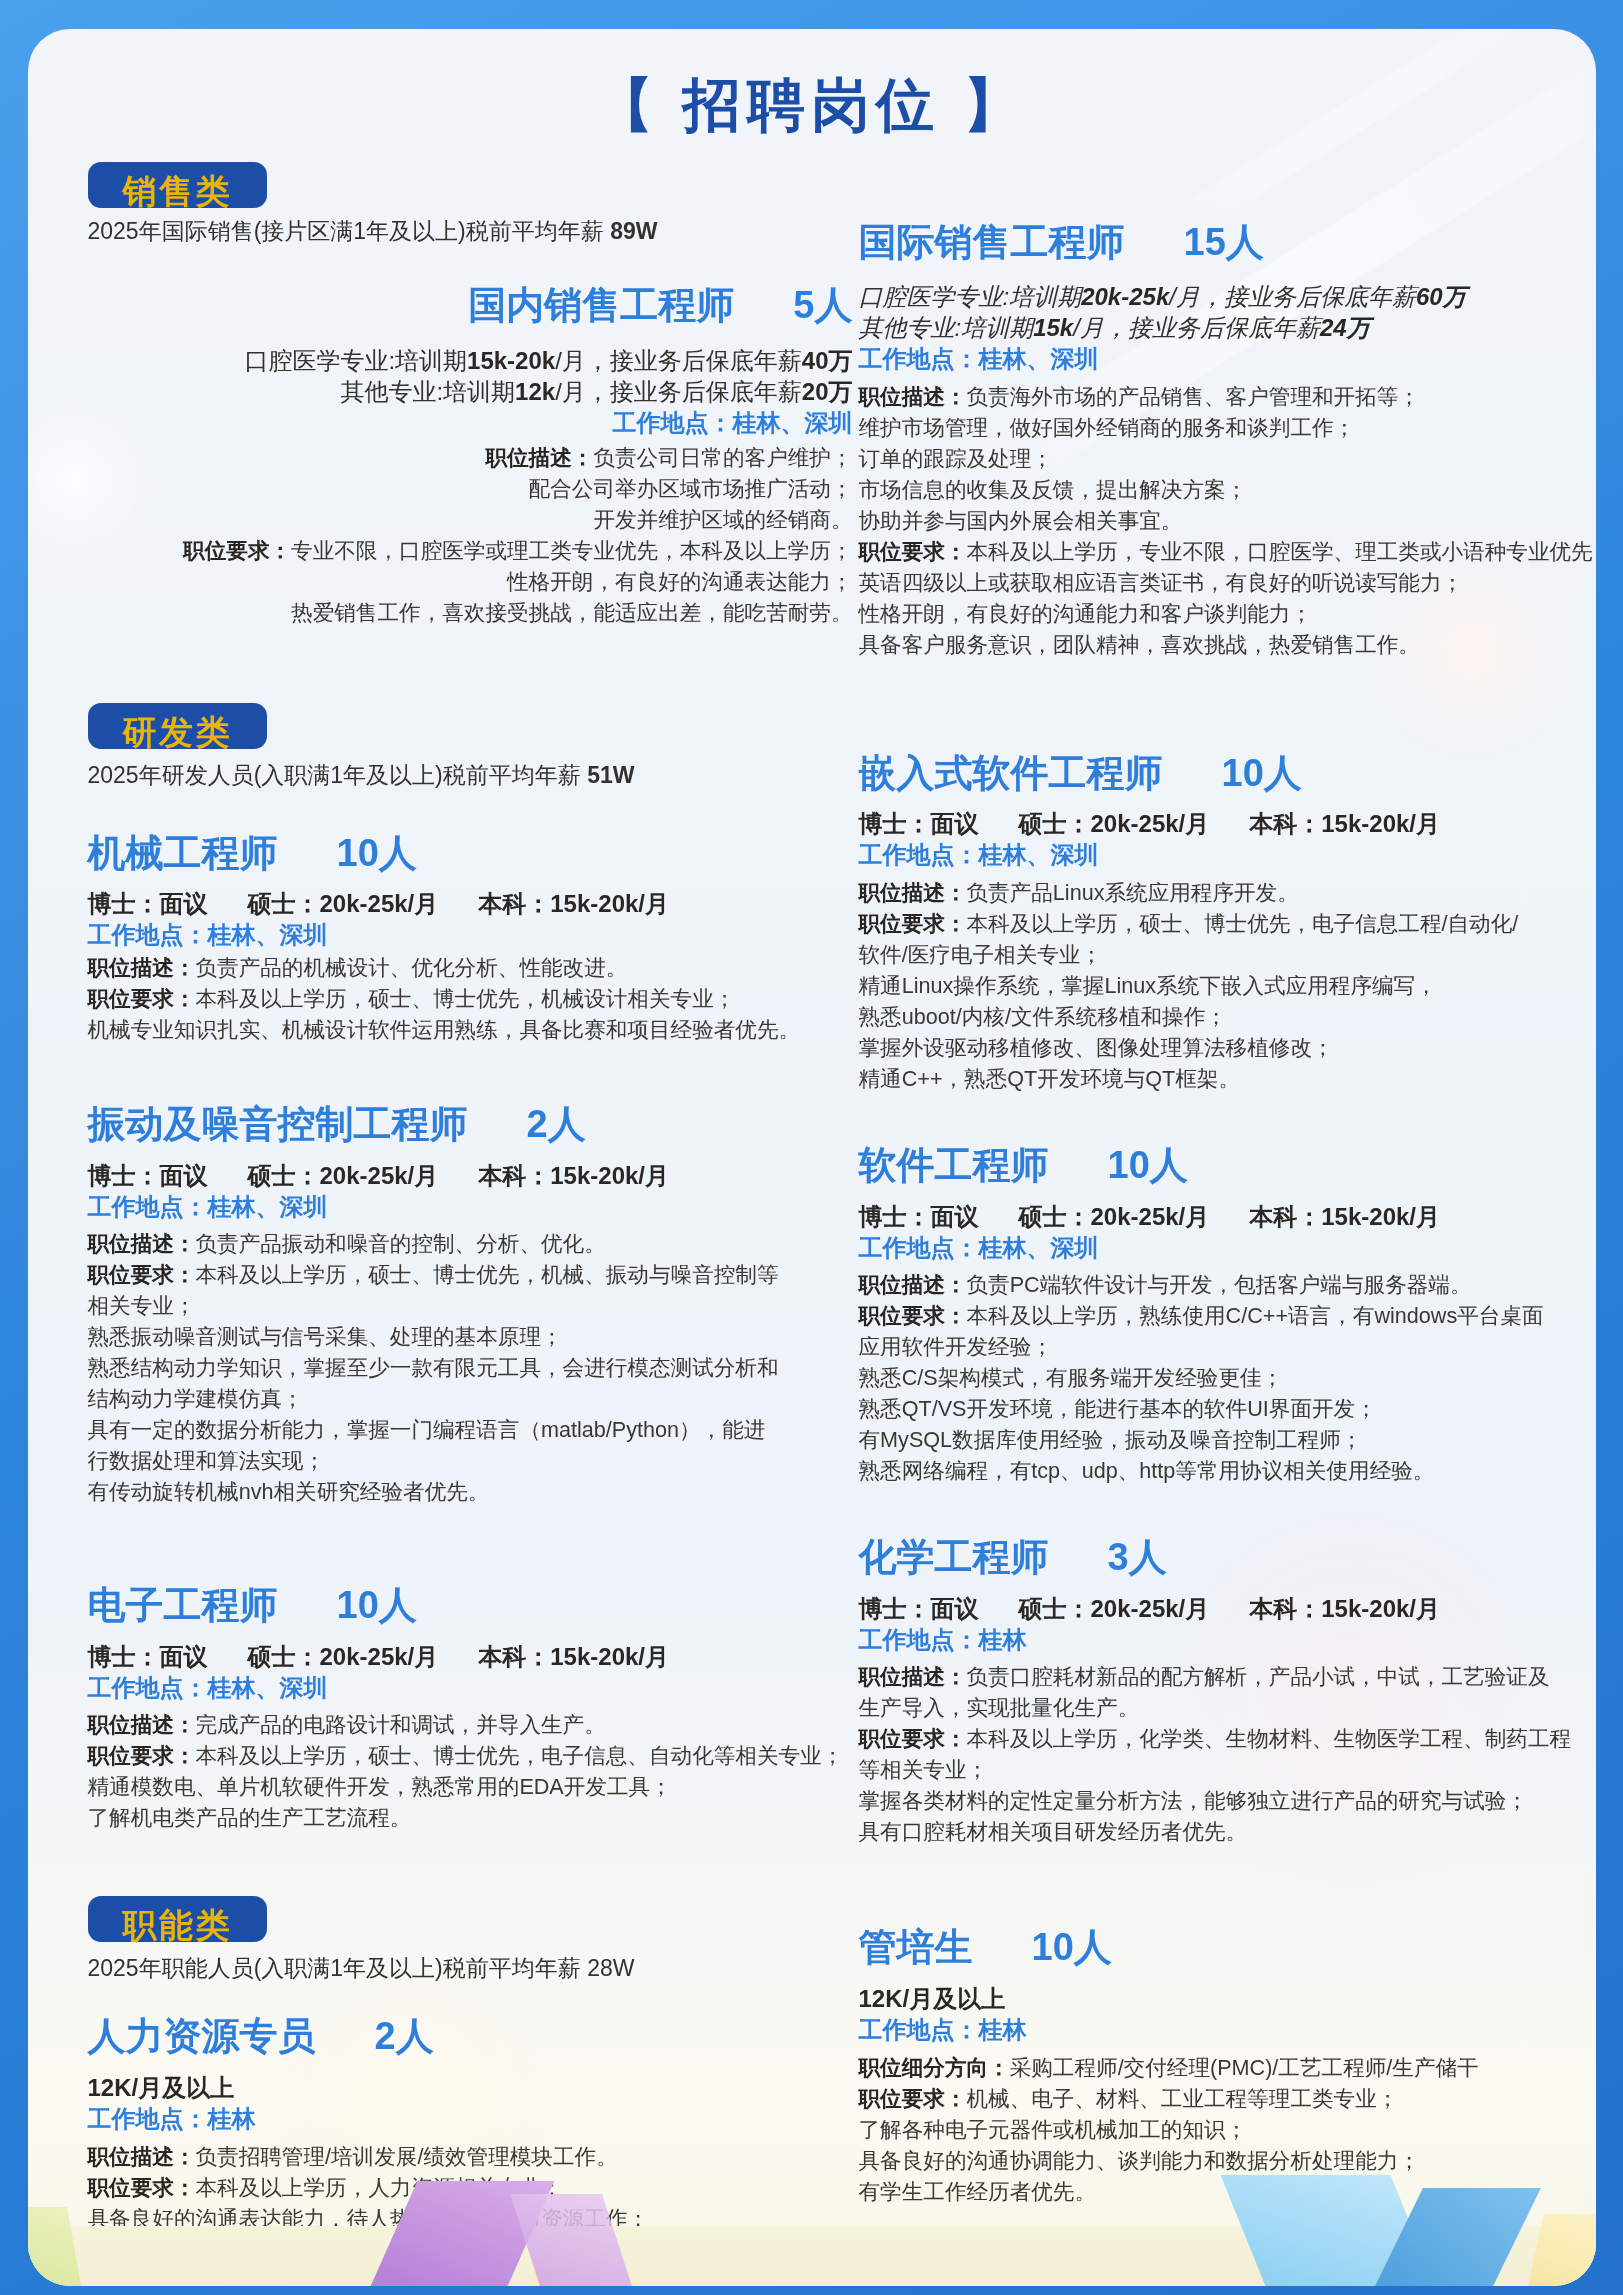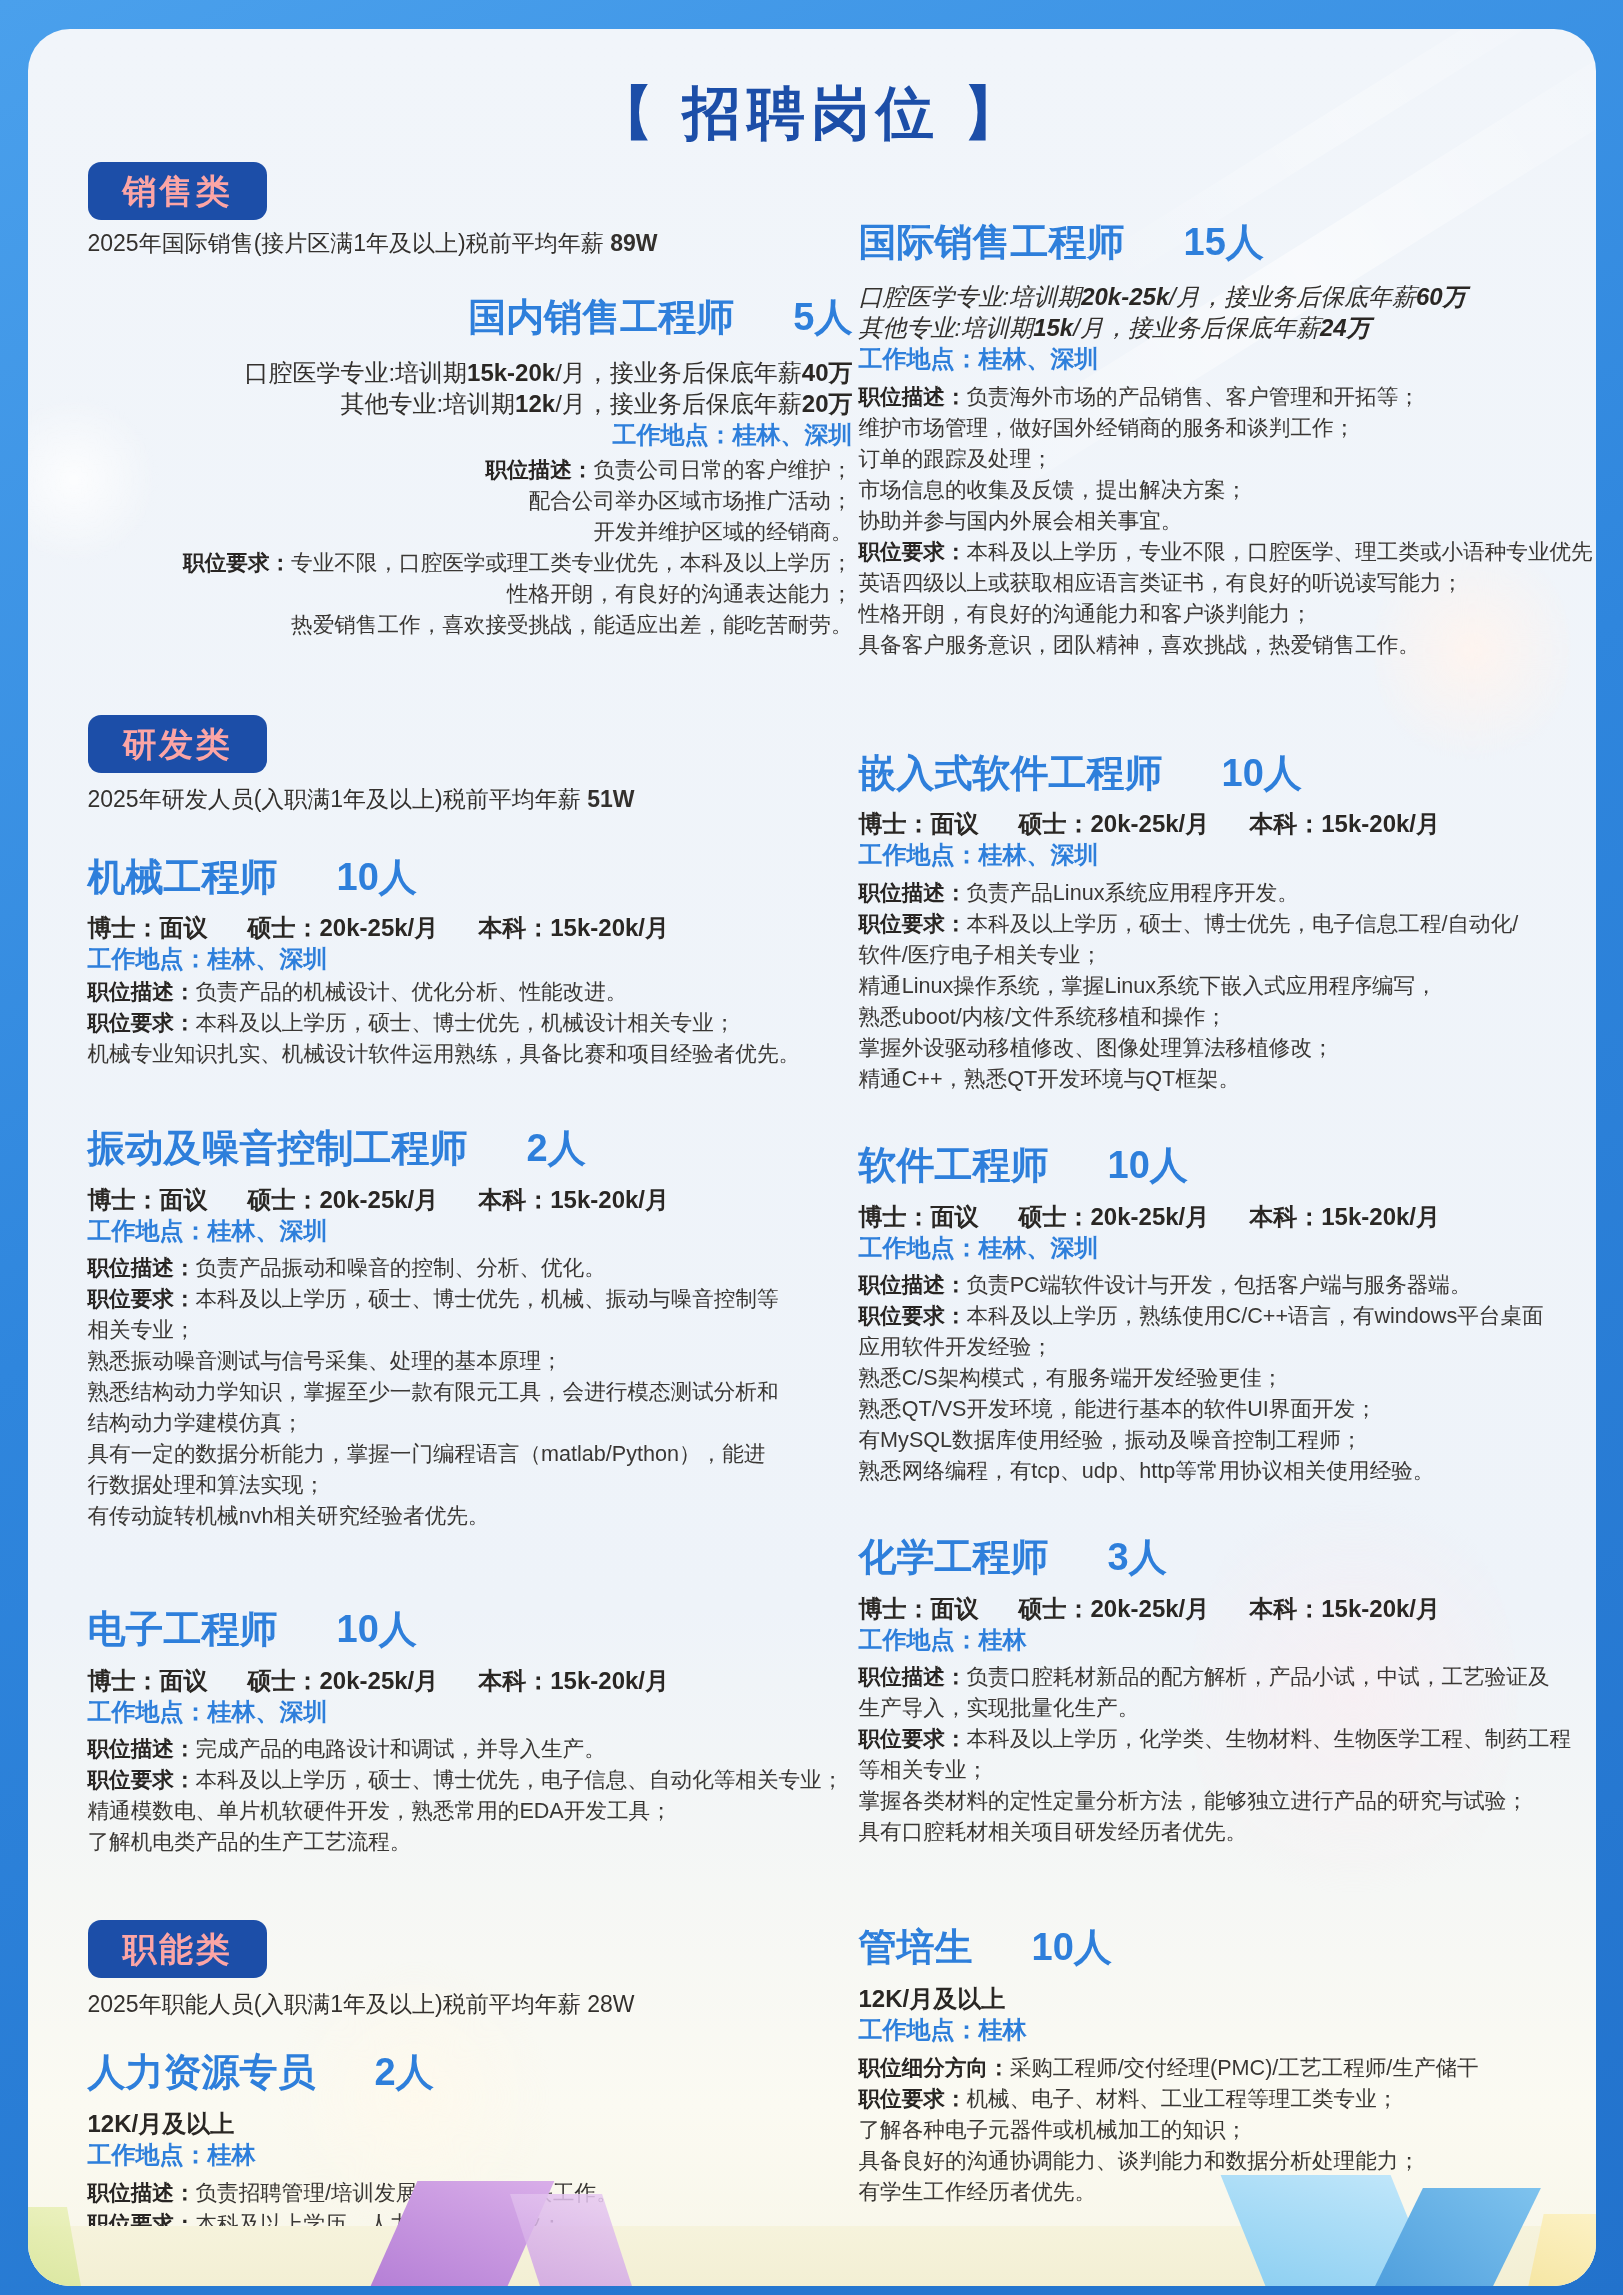--- a/index.html
+++ b/index.html
@@ -27,30 +27,30 @@
   .band .shape{position:absolute;bottom:0;}
   .shape.purple1{left:366px;width:137px;height:105px;background:linear-gradient(200deg,#d9aee9,#b57fd6);transform:skewX(-24deg);}
   .shape.purple2{left:497px;width:92px;height:92px;background:linear-gradient(200deg,#e6c8f0,#cfa3e4);transform:skewX(18deg);opacity:.85;}
   .shape.green1{left:-13px;width:59px;height:79px;background:linear-gradient(200deg,#e9f0b8,#d8e69a);transform:skewX(10deg);opacity:.9;}
   .shape.blue1{right:183px;width:170px;height:111px;background:linear-gradient(200deg,#bfe6fa,#8fd0f2);transform:skewX(22deg);}
   .shape.blue2{right:79px;width:118px;height:98px;background:linear-gradient(210deg,#7fc3ee,#4f9fdd);transform:skewX(-26deg);}
   .shape.yellow1{right:-19.6px;width:79px;height:72px;background:linear-gradient(200deg,#fdf3c9,#f6e6a4);transform:skewX(-12deg);}
 
   .page-title{
     position:absolute;left:0;right:0;top:34px;text-align:center;
-    font-size:58px;font-weight:800;color:#1c4ea8;letter-spacing:6.5px;margin:12px;
+    font-size:58px;font-weight:800;color:#1c4ea8;letter-spacing:6.5px;margin:4px;
   }
   .col{position:absolute;top:0;}
   .col.left{left:60px;width:765px;}
   .col.right{left:831px;width:762px;}
 
   .badge{
-    display:inline-block;background:#1c4ea8;color:#fca5a5;
+    display:inline-block;background:#1c4ea8;color:#eab308;
     font-size:34px;font-weight:800;letter-spacing:2.6px;
-    height:58px;line-height:58px;padding:0 35px;border-radius:13px;
+    height:46px;line-height:58px;padding:0 35px;border-radius:13px;
   }
   .rich .line{white-space:pre;}
   .intro .line{font-size:23px;line-height:31px;color:#33302d;font-weight:400;}
   .intro .line .b{font-weight:800;}
   .job-head{margin:0;white-space:nowrap;}
   .job-head .jt,.job-head .jc{font-size:38px;font-weight:800;color:#2e7fdb;}
   .job-head .jc{margin-left:59px;}
   .meta .line{font-size:24px;line-height:31px;color:#33302d;font-weight:500;}
   .meta .line .b{font-weight:800;color:#2a2724;}
   .loc{font-size:24px;line-height:31px;font-weight:800;color:#2e7fdb;white-space:nowrap;}

